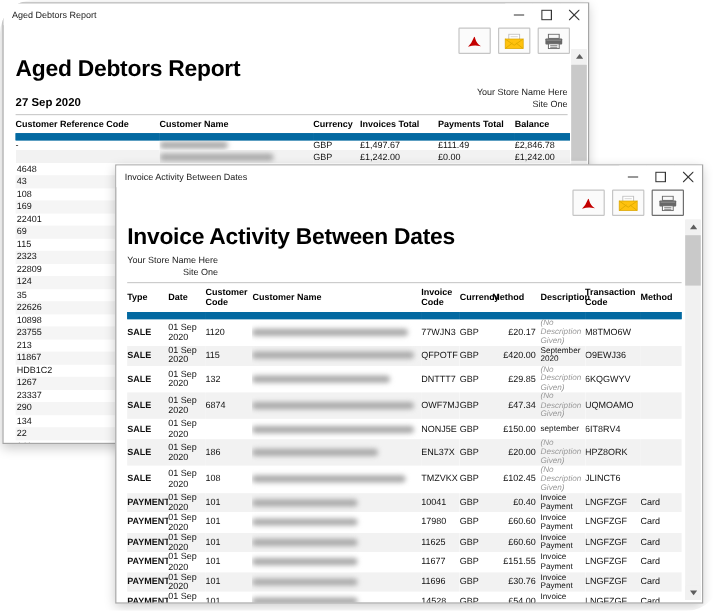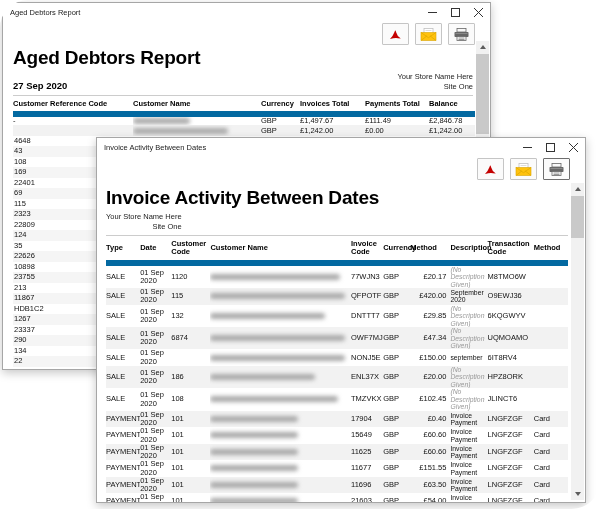--- a/index.html
+++ b/index.html
@@ -30,21 +30,21 @@
   .store-block{text-align:right;font-size:7.5px;line-height:1.3;color:#222;}
   hr.rule{border:none;border-top:1px solid #ccc;margin:3px 0 0 0;}
 
   table{border-collapse:collapse;table-layout:fixed;width:100%;margin-top:2px;}
   th{font-size:7.5px;text-align:left;vertical-align:middle;font-weight:bold;color:#000;padding:2px 2px 3px 0;line-height:1.15;}
   thead tr{border-bottom:6px solid #0369a1;}
   td{font-size:7.5px;color:#111;padding:0 2px 0 0;vertical-align:middle;line-height:1.1;overflow:hidden;white-space:normal;}
   tbody tr:nth-child(even){background:#f2f2f2;}
   .back-window tbody tr{height:10.5px;}
   .front-window tbody tr{height:15px;}
-  td.c-type{font-weight:normal;}
+  td.c-type{font-weight:bold;}
   td.c-amount{text-align:right;padding-right:4px;}
   td.c-desc{font-size:6.8px;}
   .muted{color:#9a9a9a;font-style:italic;}
   .blur-name{display:inline-block;height:6px;max-width:97%;border-radius:3px;background:#a9a9a9;filter:blur(2px);vertical-align:middle;}
 
   #codes-list .code-row{height:10.5px;line-height:10.5px;font-size:7.5px;color:#111;padding-left:1px;}
   #codes-list .code-row:nth-child(even){background:#f5f5f5;}
 
   .vscroll{position:absolute;right:1px;width:13px;background:#f1f1f1;}
   .back-window .vscroll{top:38px;bottom:1px;}
@@ -367,33 +367,33 @@
               <td class="c-amount">£102.45</td>
               <td class="c-desc muted">(No Description Given)</td>
               <td>JLINCT6</td>
               <td></td>
             </tr>
             <tr>
               <td class="c-type">PAYMENT</td>
               <td>01 Sep 2020</td>
               <td>101</td>
               <td><span class="blur-name" style="width: 88px;"></span></td>
-              <td>17904</td>
+              <td>10041</td>
               <td>GBP</td>
               <td class="c-amount">£0.40</td>
               <td class="c-desc">Invoice Payment</td>
               <td>LNGFZGF</td>
               <td>Card</td>
             </tr>
             <tr>
               <td class="c-type">PAYMENT</td>
               <td>01 Sep 2020</td>
               <td>101</td>
               <td><span class="blur-name" style="width: 88px;"></span></td>
-              <td>15649</td>
+              <td>17980</td>
               <td>GBP</td>
               <td class="c-amount">£60.60</td>
               <td class="c-desc">Invoice Payment</td>
               <td>LNGFZGF</td>
               <td>Card</td>
             </tr>
             <tr>
               <td class="c-type">PAYMENT</td>
               <td>01 Sep 2020</td>
               <td>101</td>
@@ -417,31 +417,31 @@
               <td>LNGFZGF</td>
               <td>Card</td>
             </tr>
             <tr>
               <td class="c-type">PAYMENT</td>
               <td>01 Sep 2020</td>
               <td>101</td>
               <td><span class="blur-name" style="width: 88px;"></span></td>
               <td>11696</td>
               <td>GBP</td>
-              <td class="c-amount">£63.50</td>
-              <td class="c-desc">Invoice Payment</td>
-              <td>LNGFZGF</td>
-              <td>Card</td>
-            </tr>
-            <tr>
-              <td class="c-type">PAYMENT</td>
-              <td>01 Sep 2020</td>
-              <td>101</td>
-              <td><span class="blur-name" style="width: 88px;"></span></td>
-              <td>21603</td>
+              <td class="c-amount">£30.76</td>
+              <td class="c-desc">Invoice Payment</td>
+              <td>LNGFZGF</td>
+              <td>Card</td>
+            </tr>
+            <tr>
+              <td class="c-type">PAYMENT</td>
+              <td>01 Sep 2020</td>
+              <td>101</td>
+              <td><span class="blur-name" style="width: 88px;"></span></td>
+              <td>14528</td>
               <td>GBP</td>
               <td class="c-amount">£54.00</td>
               <td class="c-desc">Invoice Payment</td>
               <td>LNGFZGF</td>
               <td>Card</td>
             </tr>
           </tbody>
       </table>
     </div>
 

